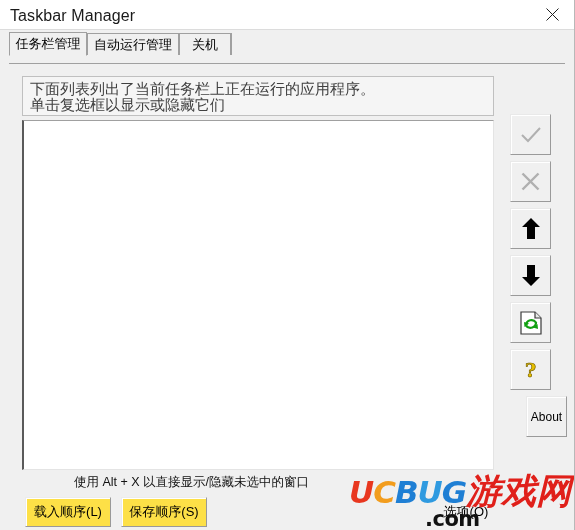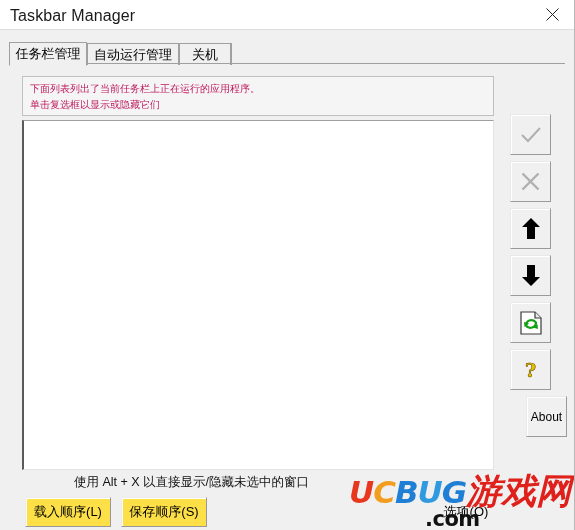--- a/index.html
+++ b/index.html
@@ -62,21 +62,21 @@
     left: 0; top: 30px;
     width: 575px;
     height: 500px;
     background: #f0f0f0;
   }
 
   
   .tabstrip {
     position: absolute;
     left: 9px;
-    top: 12px;
+    top: 2px;
     width: 556px;
     height: 24px;
   }
   .tab {
     position: absolute;
     top: 1px;
     height: 22px;
     box-sizing: border-box;
     background: #f0f0f0;
     border-left: 1px solid #a0a0a0;
@@ -120,22 +120,22 @@
     left: 22px;
     top: 76px;
     width: 472px;
     height: 40px;
     background: #f5f5f5;
     border: 1px solid #c0c0c0;
     box-sizing: border-box;
     padding: 4px 7px 0 7px;
   }
   .desc-line {
-    font-size: 10px;
-    color: #be185d;
+    font-size: 15px;
+    color: #404040;
     line-height: 16px;
     white-space: nowrap;
   }
 
   
   .listbox {
     position: absolute;
     left: 22px;
     top: 120px;
     width: 472px;

